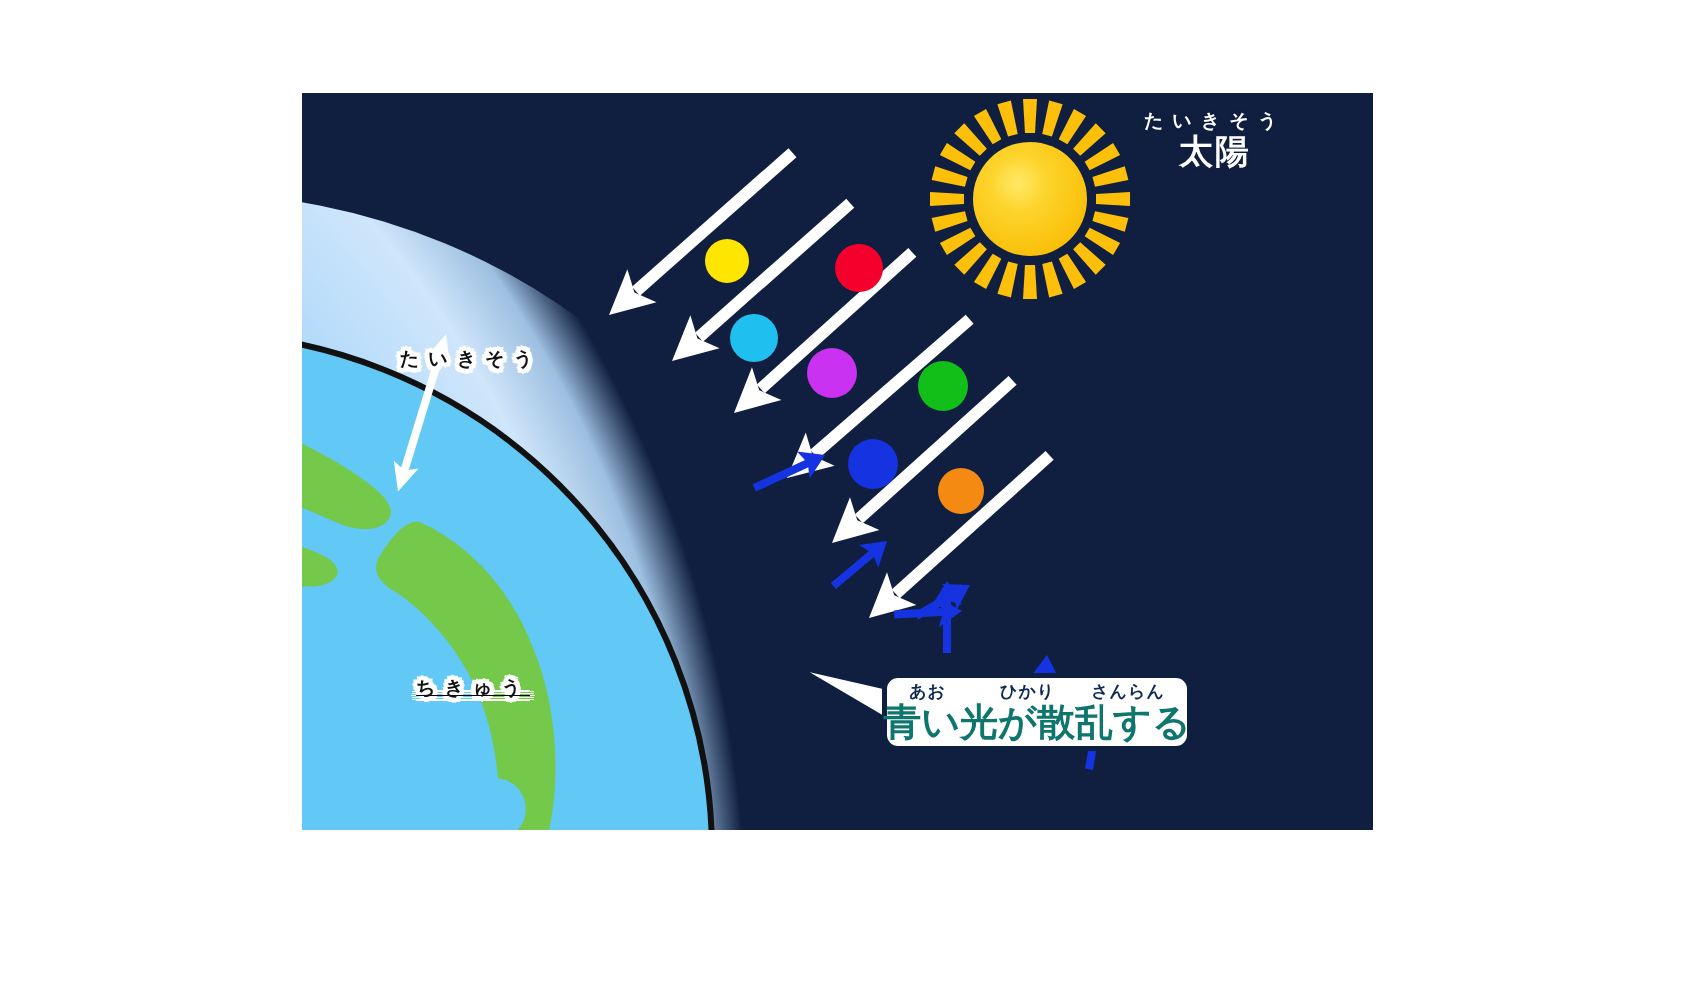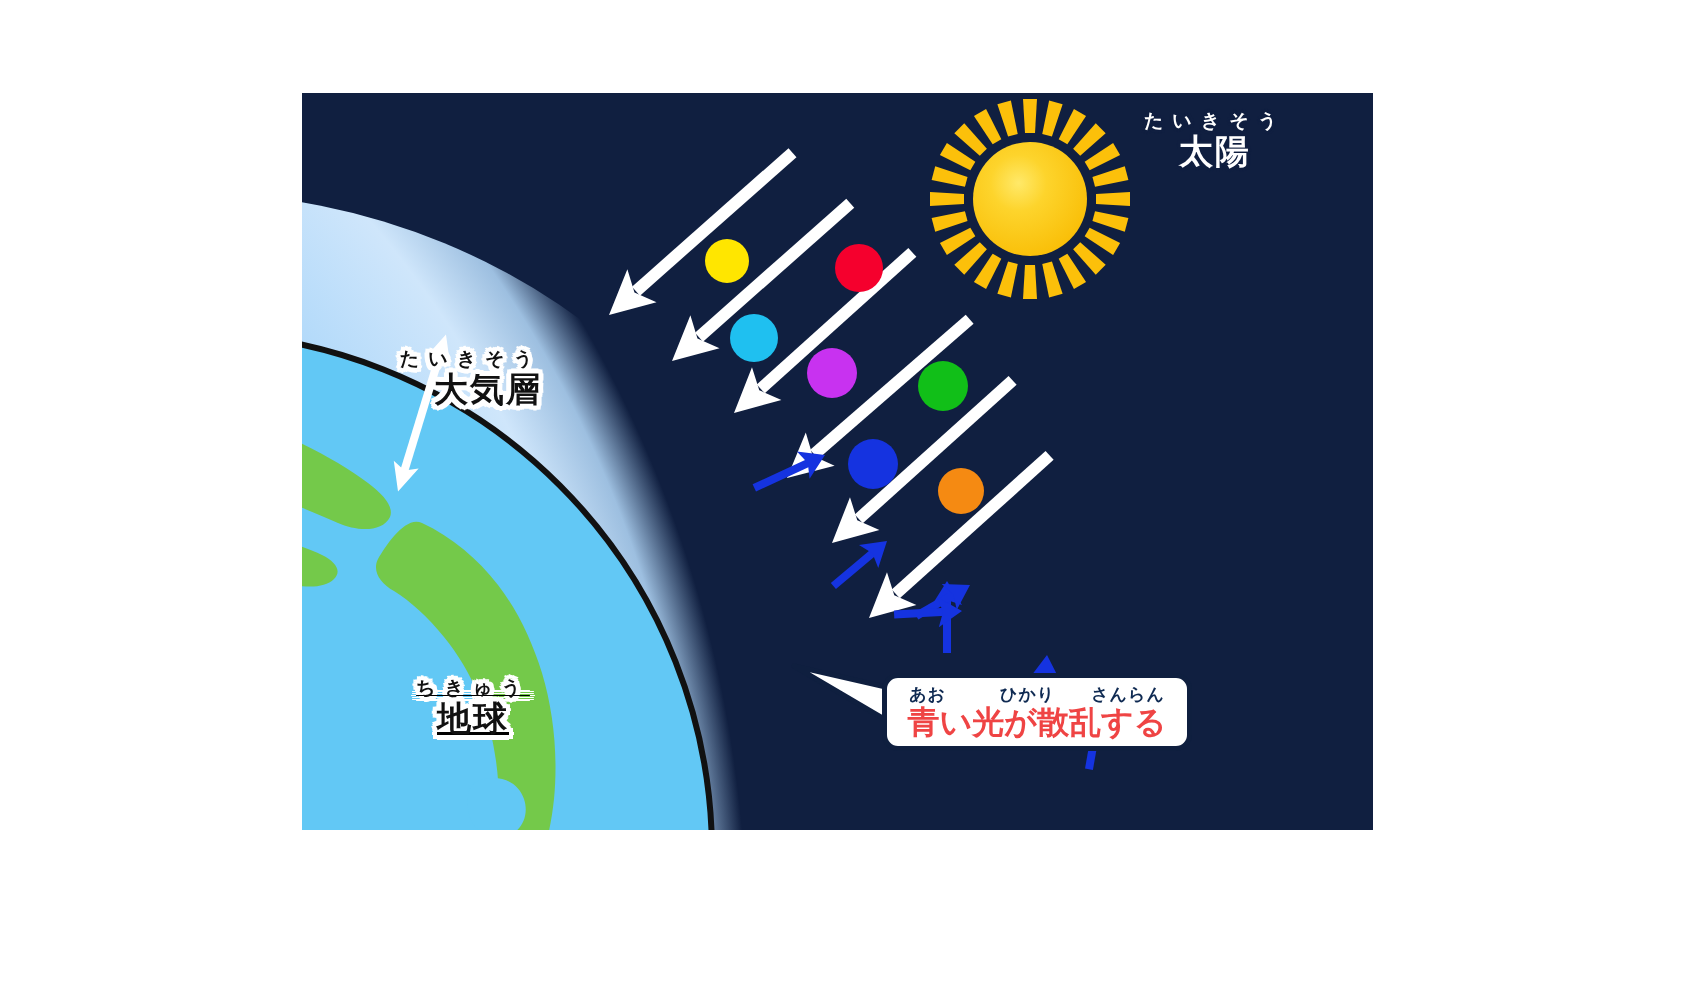--- a/index.html
+++ b/index.html
@@ -101,23 +101,23 @@
     display: block;
     font-size: 17px;
     font-weight: 700;
     color: #0f2a52;
     letter-spacing: 1px;
     margin-bottom: 3px;
     white-space: nowrap;
   }
   #bubble .bbase {
     display: block;
-    font-size: 32px;
+    font-size: 38px;
     font-weight: 700;
-    color: #ef4444;
+    color: #0f766e;
     letter-spacing: 0px;
     white-space: nowrap;
   }
 </style>
 </head>
 <body>
 
 <div id="stage">
 
   <div id="panel">
@@ -391,26 +391,24 @@
       <rect x="586" y="584" width="34" height="58" fill="#ffffff"></rect>
     </svg>
 
     <div class="lbl outline-dark" id="label-sun">
       <span class="ruby">たいきそう</span>
       <span class="base">太陽</span>
     </div>
 
     <div class="lbl outline-black" id="label-atmos">
       <span class="ruby">たいきそう</span>
-      <span class="base">大気層</span>
     </div>
 
     <div class="lbl outline-black" id="label-earth">
       <span class="ruby">ちきゅう</span>
-      <span class="base">地球</span>
     </div>
 
     <div id="bubble">
       <div class="btxt">
         <span class="bruby">あお　　　ひかり　　さんらん</span>
         <span class="bbase">青い光が散乱する</span>
       </div>
     </div>
 
   </div>

